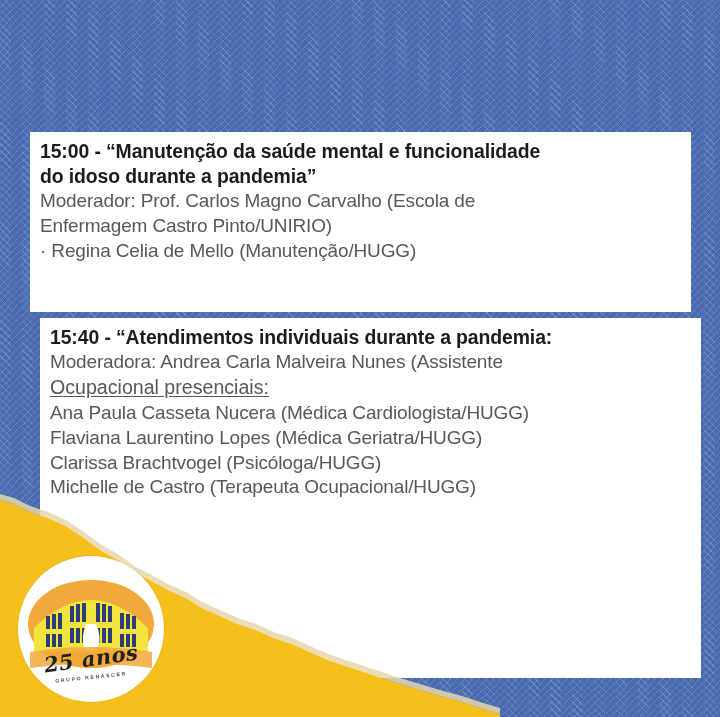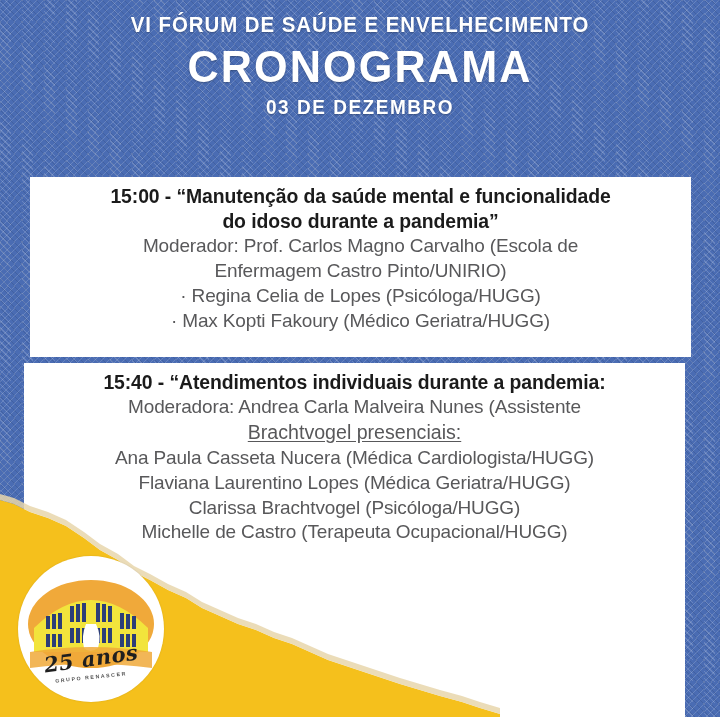--- a/index.html
+++ b/index.html
@@ -85,25 +85,23 @@
     transform: scaleX(0.95);
   }
 
   
   .panel {
     position: absolute;
     background: #ffffff;
     z-index: 4;
     box-sizing: border-box;
     padding: 7px 10px 8px 10px;
-    text-align: center;
-    margin-top: 45px;
   }
   #panel-1 { left: 30px; top: 132px; width: 661px; height: 180px; }
-  #panel-2 { left: 24px; top: 318px; width: 661px; height: 360px; }
+  #panel-2 { left: 40px; top: 318px; width: 661px; height: 360px; }
 
   .s-title {
     font-size: 19.4px;
     font-weight: bold;
     color: #1b1b1b;
     line-height: 1.30;
     letter-spacing: -0.1px;
   }
   .s-line {
     font-size: 19px;
@@ -167,39 +165,33 @@
     font-weight: bold;
   }
 </style>
 </head>
 <body>
 
 <div id="poster">
 
   <div id="bg"></div>
 
-  <div class="header">
-    <div class="kicker">VI FÓRUM DE SAÚDE E ENVELHECIMENTO</div>
-    <div class="bigtitle">CRONOGRAMA</div>
-    <div class="datel">03 DE DEZEMBRO</div>
-  </div>
 
   <div class="panel" id="panel-1">
     <div class="s-title">15:00 - “Manutenção da saúde mental e funcionalidade</div>
     <div class="s-title">do idoso durante a pandemia”</div>
     <div class="s-line">Moderador: Prof. Carlos Magno Carvalho (Escola de</div>
     <div class="s-line">Enfermagem Castro Pinto/UNIRIO)</div>
-    <div class="s-line">· Regina Celia de Lopes (Psicóloga/HUGG)</div>
-    <div class="s-line">· Max Kopti Fakoury (Médico Geriatra/HUGG)</div>
+    <div class="s-line">· Regina Celia de Mello (Manutenção/HUGG)</div>
   </div>
 
   <div class="panel" id="panel-2">
     <div class="s-title">15:40 - “Atendimentos individuais durante a pandemia:</div>
     <div class="s-line">Moderadora: Andrea Carla Malveira Nunes (Assistente</div>
-    <div class="s-sub">Brachtvogel presenciais:</div>
+    <div class="s-sub">Ocupacional presenciais:</div>
     <div class="s-line">Ana Paula Casseta Nucera (Médica Cardiologista/HUGG)</div>
     <div class="s-line">Flaviana Laurentino Lopes (Médica Geriatra/HUGG)</div>
     <div class="s-line">Clarissa Brachtvogel (Psicóloga/HUGG)</div>
     <div class="s-line">Michelle de Castro (Terapeuta Ocupacional/HUGG)</div>
   </div>
 
   <svg id="torn" viewBox="0 0 500 245">
     <path d="M0,28 L14,32 L30,40 L48,46 L66,54 L84,66 L100,78 L118,88
              L134,100 L150,108 L168,118 L186,126 L202,136 L220,144
              L238,152 L256,158 L274,166 L292,172 L310,180 L328,188

